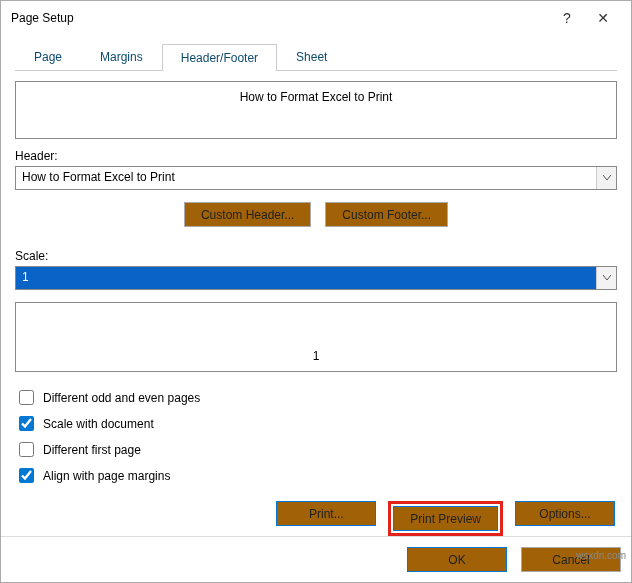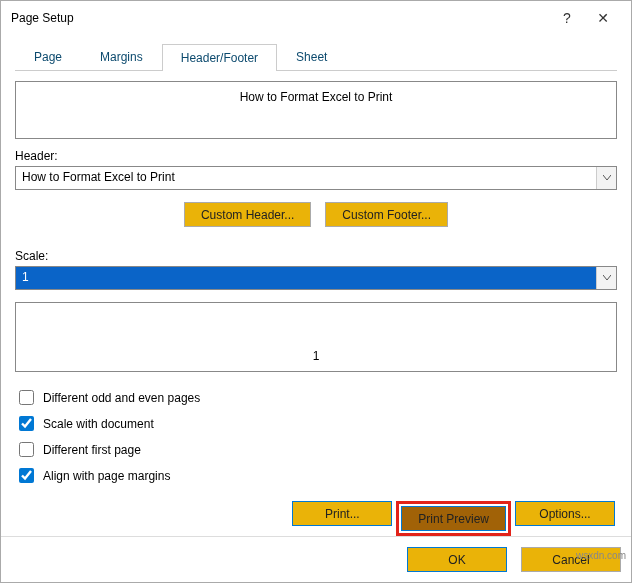--- a/index.html
+++ b/index.html
@@ -12,27 +12,27 @@
 .tabs { display: flex; border-bottom: 1px solid #ccc; }
 .tab { padding: 6px 18px; border: 1px solid transparent; border-bottom: none; cursor: pointer; color: #0c4a6e; }
 .tab.active { border-color: #ccc; background: #fff; position: relative; top: 1px; }
 .preview-box { border: 1px solid #888; margin-top: 10px; height: 58px; display: flex; align-items: flex-start; justify-content: center; padding-top: 8px; font-size: 12px; }
 .label { margin-top: 10px; margin-bottom: 3px; }
 .combo { display: flex; border: 1px solid #888; height: 24px; }
 .combo .value { flex: 1; padding: 3px 6px; overflow: hidden; white-space: nowrap; }
 .combo.selected .value { background: #0a64c8; color: #fff; }
 .combo .chevron { width: 20px; display: flex; align-items: center; justify-content: center; border-left: 1px solid #ccc; background: #f3f3f3; }
 .btn-row { display: flex; justify-content: center; gap: 14px; margin: 12px 0; }
-button.winbtn { background: #eab308; border: 1px solid #0078d4; padding: 4px 16px; min-width: 100px; height: 25px; cursor: pointer; color: #222; }
+button.winbtn { background: #a16207; border: 1px solid #0078d4; padding: 4px 16px; min-width: 100px; height: 25px; cursor: pointer; color: #222; }
 button.winbtn.gray { border-color: #aaa; }
 .footer-preview { border: 1px solid #888; margin-top: 12px; height: 70px; display: flex; align-items: flex-end; justify-content: center; padding-bottom: 8px; }
 .checks { margin-top: 10px; }
 .check-row { display: flex; align-items: center; gap: 6px; margin: 5px 0; }
 .check-row input[type=checkbox] { width: 15px; height: 15px; accent-color: #0078d4; }
-.action-row { display: flex; justify-content: flex-end; gap: 4px; margin-top: 10px; padding-right: 2px; }
+.action-row { display: flex; justify-content: flex-end; gap: 12px; margin-top: 10px; padding-right: 2px; }
 .highlight-box { border: 3px solid #e2231a; padding: 2px; }
 .bottom-bar { border-top: 1px solid #ddd; padding: 10px 10px; display: flex; justify-content: flex-end; gap: 14px; }
 .watermark { position: absolute; right: 6px; bottom: 22px; font-size: 10px; color: #888; }
 </style>
 </head>
 <body>
 
 <div class="dialog">
   <div class="titlebar">
     <span class="title">Page Setup</span>

